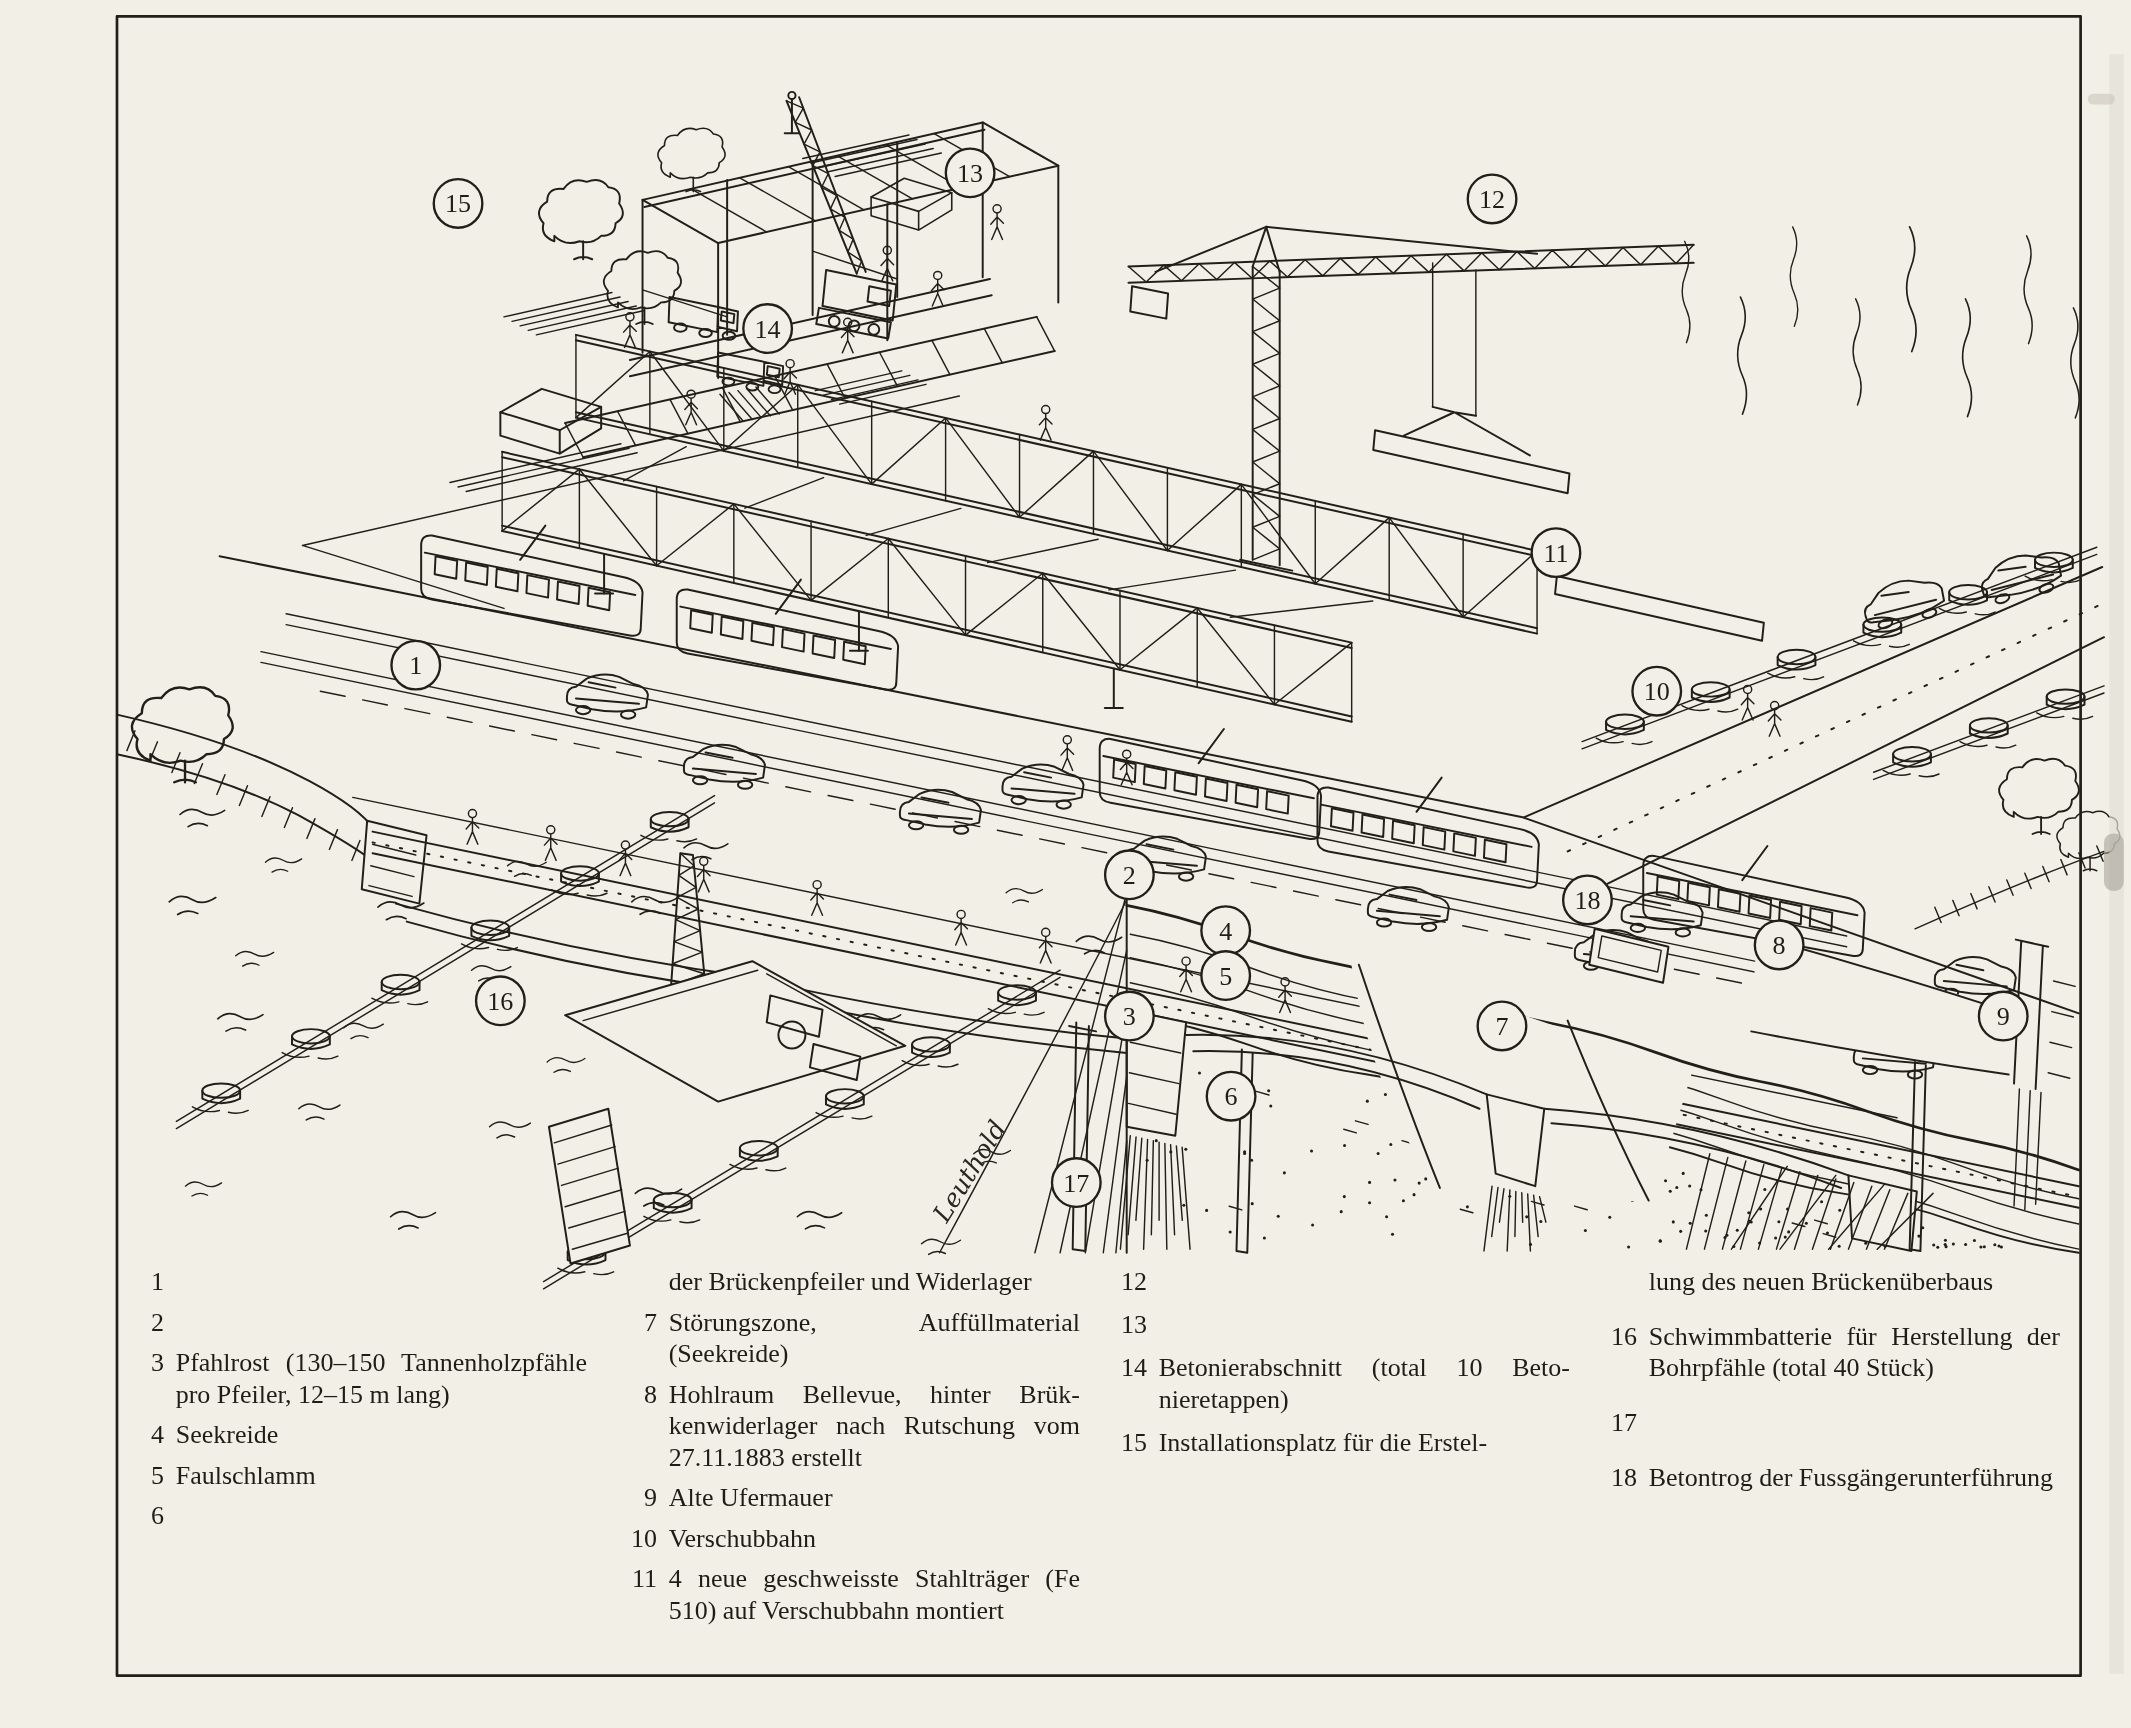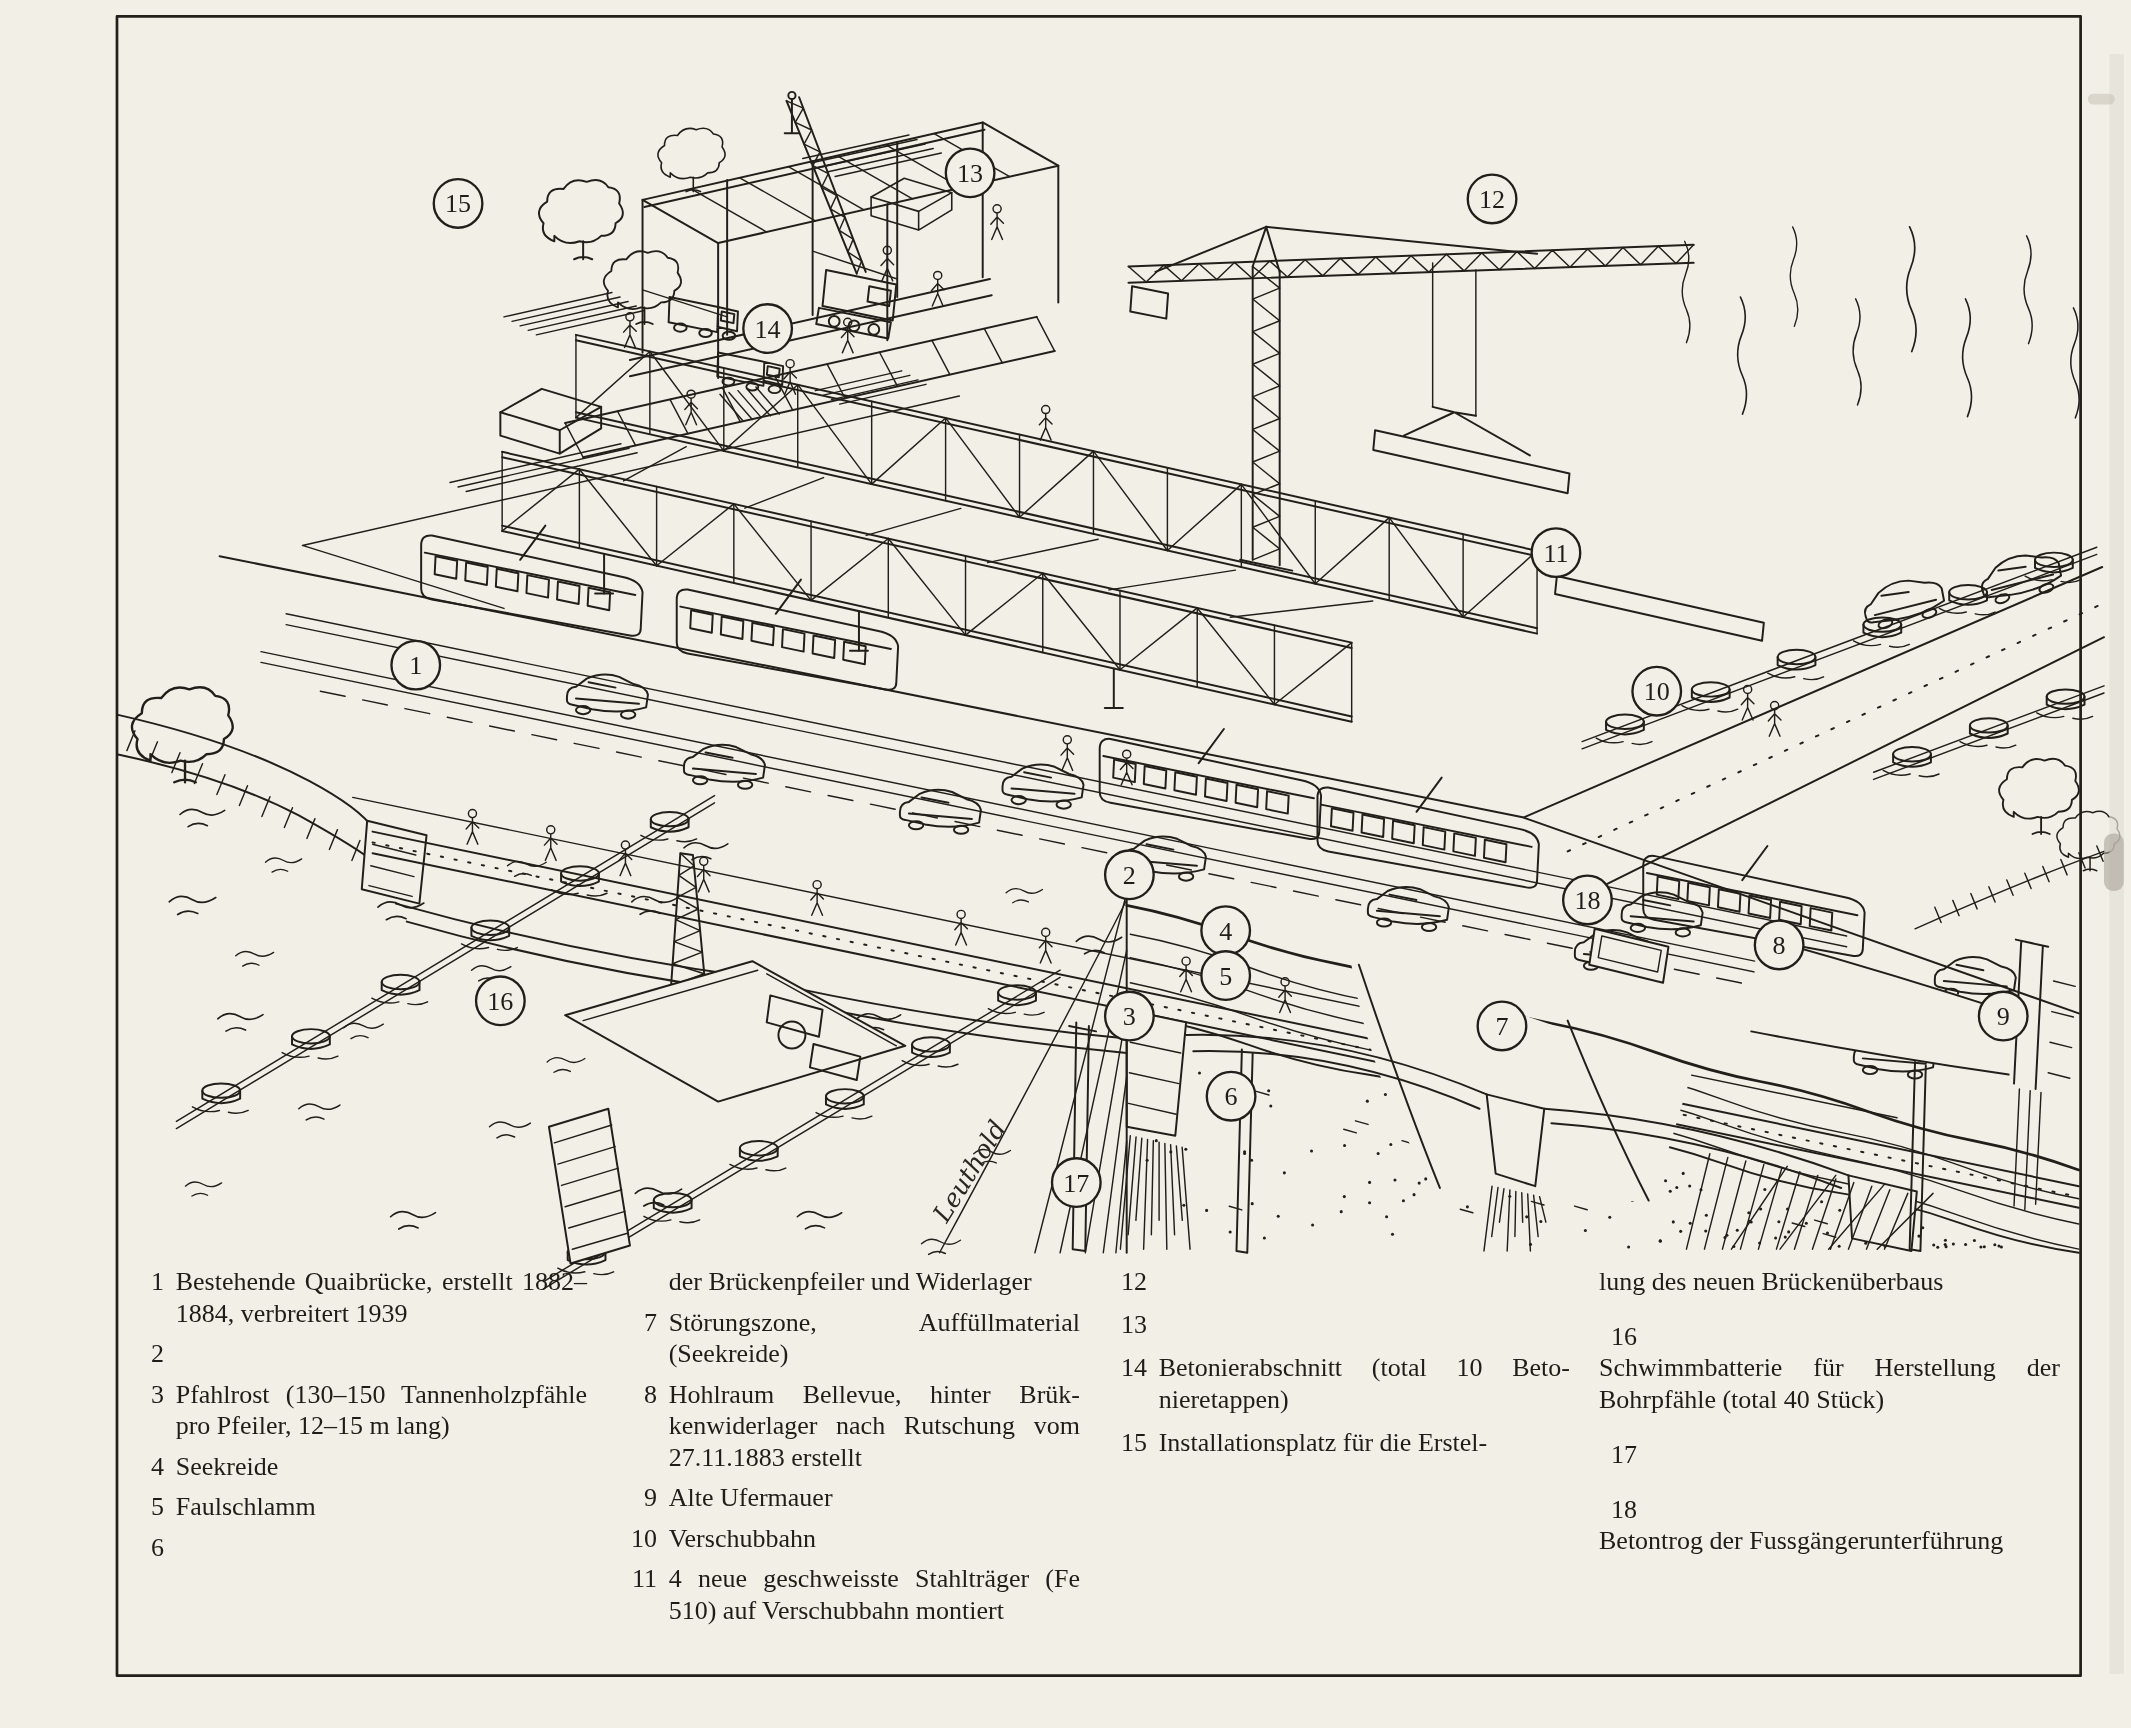--- a/index.html
+++ b/index.html
@@ -11,21 +11,21 @@
   .thin{stroke-width:1.6;}
   .mask{fill:#f2efe6;stroke:none;}
   .maskedge{fill:#f2efe6;stroke:#221f1a;stroke-width:2.2;stroke-linejoin:round;}
   .dots{fill:#221f1a;stroke:none;}
   .callout circle{fill:#f2efe6;stroke:#221f1a;stroke-width:2.6;}
   .callout text{font-family:"Liberation Serif",serif;font-size:29px;fill:#201d18;text-anchor:middle;}
   .sig{font-family:"DejaVu Serif",serif;font-style:italic;font-size:28px;fill:#2a2620;stroke:none;}
   .legend{position:absolute;left:0;top:0;width:100%;height:100%;pointer-events:none;}
   .legend-col{position:absolute;top:1266px;width:461px;}
   .l-item{display:flex;margin-bottom:9px;font-size:26px;line-height:31.5px;}
-  .legend-col.c4 .l-item{margin-bottom:23.4px;flex-direction:column;}
+  .legend-col.c4 .l-item{margin-bottom:23.4px;}
   .legend-col.c3 .l-item{margin-bottom:11.7px;}
   .l-num{width:38px;text-align:right;flex:none;margin-right:11.7px;}
   .l-text{flex:1;text-align:justify;}
 </style>
 </head>
 <body>
 
 <div class="page">
 
 <svg class="art" width="2131" height="1728" viewBox="0 0 2368 1920">
@@ -745,21 +745,20 @@
           <circle cx="1764" cy="1000" r="27"></circle>
           <text x="1764" y="1010">18</text>
         </g>
       </g>
 </svg>
 
 <div class="legend">
   <div class="legend-col c1" style="left:126px">
         <div class="l-item">
           <span class="l-num">1</span>
-          <div class="l-text">Bestehende Quaibrücke, erstellt 1882–1884, verbreitert 1939</div>
         </div>
         <div class="l-item">
           <span class="l-num">2</span>
         </div>
         <div class="l-item">
           <span class="l-num">3</span>
           <div class="l-text">Pfahlrost (130–150 Tannenholz­pfähle pro Pfeiler, 12–15 m lang)</div>
         </div>
         <div class="l-item">
           <span class="l-num">4</span>

